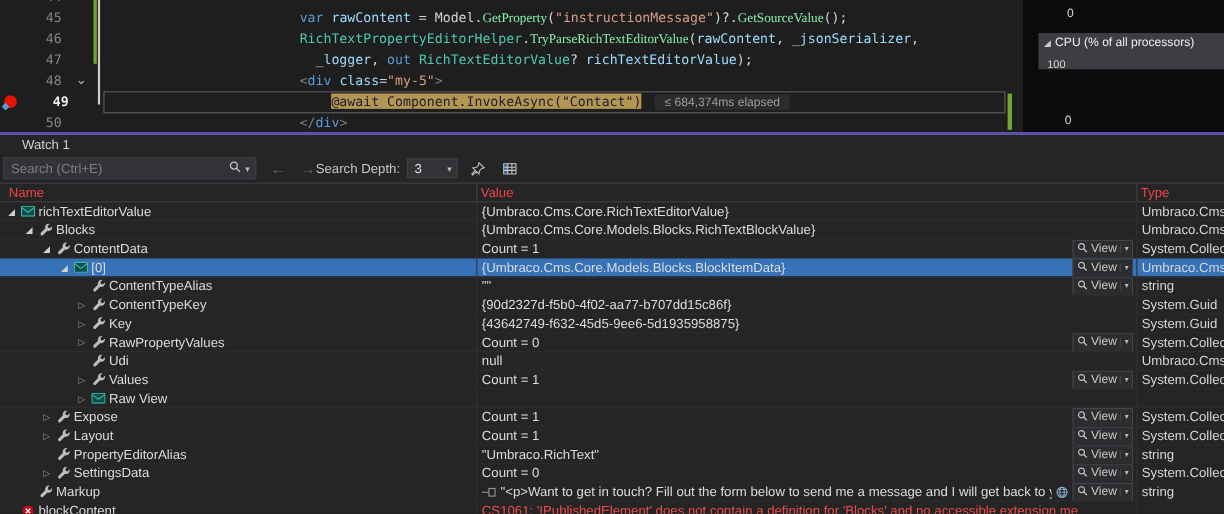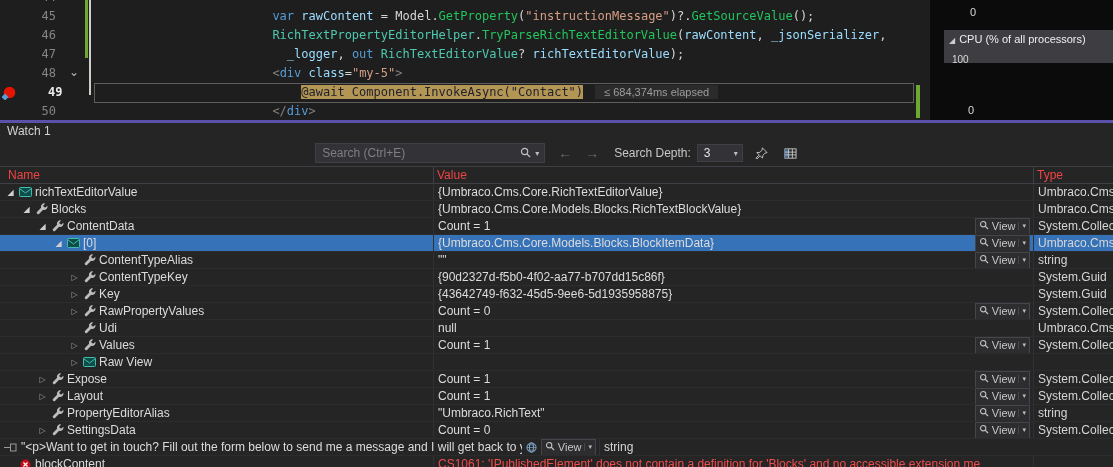--- a/index.html
+++ b/index.html
@@ -8,21 +8,21 @@
 
   
   .editor-pane{position:absolute;left:0;top:0;width:930px;height:120px;background:#1e1e1e;overflow:hidden;}
   .gutter{position:absolute;left:0;top:-12px;width:56px;text-align:right;
           font-family:"DejaVu Sans Mono",monospace;font-size:12px;line-height:19px;color:#858585;}
   .gut-num{height:19px;margin-left:16px;}
   .gut-num.cur{color:#ececec;font-weight:bold;padding-left:32px;}
   .code{position:absolute;left:99px;top:-12px;font-family:"DejaVu Sans Mono",monospace;
         font-size:12px;line-height:19px;white-space:pre;}
   .code-line{height:19px;}
-  .tok.k{color:#569cd6;} .tok.t{color:#4ec9b0;} .tok.m{color:#22c55e;} .tok.s{color:#d69d85;}
+  .tok.k{color:#569cd6;} .tok.t{color:#4ec9b0;} .tok.m{color:#86efac;font-family:Liberation Serif, serif;} .tok.s{color:#d69d85;}
   .tok.v{color:#9cdcfe;} .tok.p{color:#d4d4d4;} .tok.d{color:#808080;} .tok.tag{color:#569cd6;} .tok.attr{color:#9cdcfe;}
   .tok.hl{background:#b39554;color:#22222e;}
   .perf-tip{color:#9c9c9c;background:#2b2b2b;margin-left:12px;padding:1px 9px;
             font-family:"Liberation Sans",sans-serif;font-size:11px;}
   .bp{position:absolute;left:2px;top:86px;width:14px;height:14px;}
   .fold{position:absolute;left:64px;top:64px;width:20px;height:19px;line-height:17px;text-align:center;
         color:#b8b8b8;font-size:12px;}
   .bar-green{position:absolute;left:85px;top:0;width:3px;height:58px;background:#6da832;}
   .bar-white{position:absolute;left:89px;top:0;width:2px;height:95px;background:#cfcfc6;}
   .cur-box{position:absolute;left:94px;top:83px;width:818px;height:18px;border:1px solid #5e5e5e;pointer-events:none;}
@@ -35,28 +35,28 @@
             font-size:11px;line-height:19px;padding-left:5px;white-space:nowrap;overflow:hidden;}
   .cpu-head .tri{font-size:8px;margin-right:4px;color:#cccccc;}
   .ax-100{position:absolute;left:22px;top:54px;color:#d8d8d8;font-size:10px;}
   .ax-0{position:absolute;left:38px;top:104px;color:#d8d8d8;font-size:11px;}
 
   
   .splitter{position:absolute;left:0;top:120px;width:1113px;height:3px;background:#5a51a8;}
 
   
   .watch{position:absolute;left:0;top:123px;width:1113px;height:344px;background:#252526;overflow:hidden;}
-  .w-title{height:17px;line-height:17px;padding-left:7px;font-size:12px;color:#d2d2d2;}
-  .toolbar{height:26px;display:flex;align-items:center;padding-left:3px;justify-content:center;}
+  .w-title{height:17px;line-height:17px;padding-left:20px;font-size:12px;color:#d2d2d2;}
+  .toolbar{height:26px;display:flex;align-items:center;padding-left:3px;}
   .searchbox{width:230px;height:20px;background:#333337;border:1px solid #3f3f46;display:flex;align-items:center;box-sizing:border-box;}
   .searchbox .ph{flex:1;color:#7f7f7f;font-size:12px;padding-left:6px;white-space:nowrap;overflow:hidden;}
   .s-icons{display:flex;align-items:center;gap:4px;padding:0 5px;}
   .caret{color:#bdbdbd;font-size:8px;}
   .nav{color:#6d6d6d;font-size:14px;margin-left:13px;line-height:20px;}
-  .dlabel{color:#c8c8c8;font-size:12px;margin-left:15px;}
+  .dlabel{color:#c8c8c8;font-size:12px;}
   .combo{width:46px;height:18px;background:#333337;border:1px solid #3f3f46;display:flex;align-items:center;
          margin-left:6px;box-sizing:border-box;}
   .combo span:first-child{flex:1;color:#e0e0e0;font-size:12px;padding-left:6px;}
   .combo .caret{padding-right:4px;}
   .tbtn{margin-left:9px;width:20px;height:20px;display:flex;align-items:center;justify-content:center;}
 
   .chead{height:18px;position:relative;border-top:1px solid #3f3f46;border-bottom:1px solid #3f3f46;
          font-size:12px;color:#ef4444;box-sizing:border-box;}
   .ch-name{position:absolute;left:8px;top:1px;}
   .ch-value{position:absolute;left:437px;top:1px;}
@@ -480,20 +480,30 @@
                   <circle cx="5" cy="5" r="3.2" fill="none" stroke="#c0c0c0" stroke-width="1.3"></circle>
                   <line x1="7.4" y1="7.4" x2="10.8" y2="10.8" stroke="#c0c0c0" stroke-width="1.5"></line>
                 </svg></span>
               <span>View</span>
               <span class="view-caret">▾</span>
             </span>
           </div>
           <div class="type-cell">System.Collect</div>
         </div>
         <div class="row">
+          <div class="name-cell">
+            <span style="flex: 0 0 auto; width: 20px;"></span>
+            <span class="arrow"></span>
+            <span class="icon">
+              <svg width="12" height="12" viewBox="0 0 16 16">
+                <path fill="#bdbdbd" d="M15.1 3.6a4.4 4.4 0 0 1-5.6 5.4l-5.2 5.2a1.9 1.9 0 0 1-2.7-2.7l5.2-5.2A4.4 4.4 0 0 1 12.2.7L9.7 3.2l.7 2.2 2.2.7z"></path>
+              </svg>
+            </span>
+            <span class="rowname">Markup</span>
+          </div>
           <div class="value-cell">
             <span class="pin">
               <svg width="13" height="9" viewBox="0 0 13 9">
                 <line x1="0" y1="4.5" x2="6" y2="4.5" stroke="#9a9a9a"></line>
                 <rect x="6.5" y="1" width="5.5" height="7" fill="none" stroke="#9a9a9a"></rect>
               </svg>
             </span>
             <span class="value-text">"&lt;p&gt;Want to get in touch? Fill out the form below to send me a message and I will get back to yo...</span>
             <span class="globe">
               <svg width="11" height="11" viewBox="0 0 12 12">

